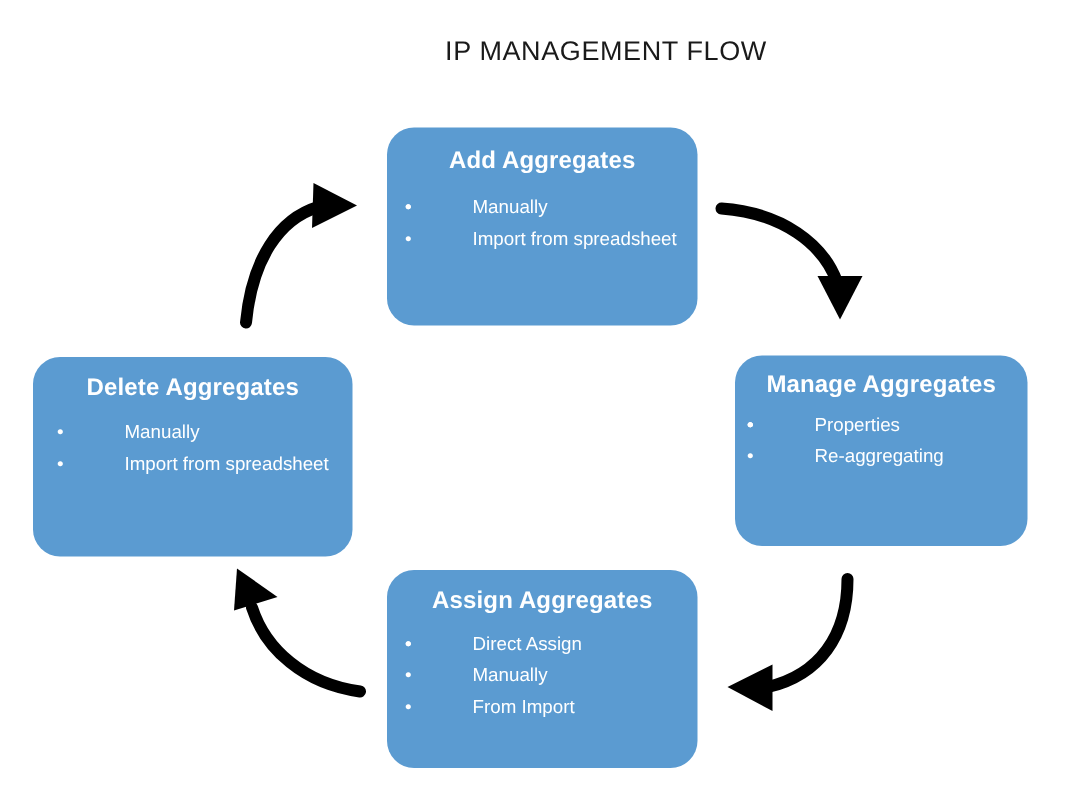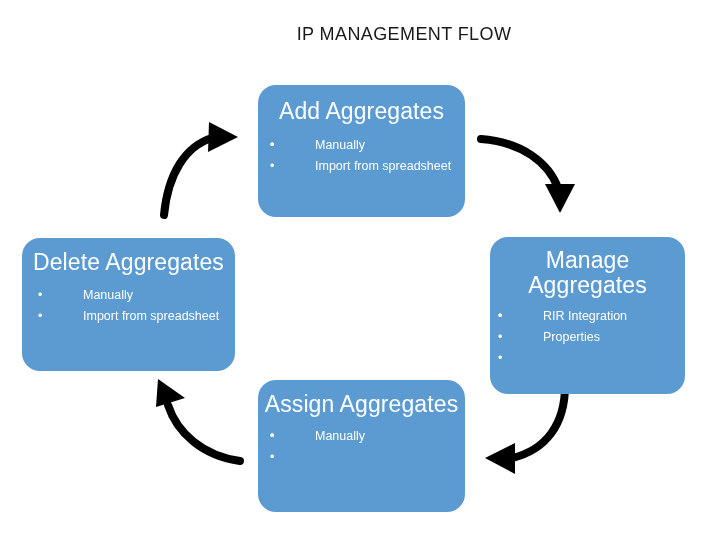--- a/index.html
+++ b/index.html
@@ -42,22 +42,22 @@
   .node {
     position: absolute;
     background: #5b9bd1;
     border-radius: 18px;
     box-sizing: border-box;
     color: #ffffff;
   }
 
   .node-title {
     text-align: center;
-    font-size: 23px;
-    font-weight: normal;
+    font-size: 16px;
+    font-weight: bold;
     color: #ffffff;
     line-height: 1.1;
     letter-spacing: 0.1px;
   }
 
   .bullets {
     list-style: none;
     margin: 0;
     padding: 0;
   }
@@ -94,21 +94,21 @@
     width: 207px;
     height: 132px;
   }
   #node-add .node-title { margin-top: 14px; }
   #node-add .bullets { margin-top: 11px; margin-left: 12px; }
 
   #node-manage {
     left: 490px;
     top: 237px;
     width: 195px;
-    height: 157px;
+    height: 127px;
     border-radius: 18px;
   }
   #node-manage .node-title { margin-top: 11px; }
   #node-manage .bullets { margin-top: 7px; margin-left: 8px; }
 
   #node-assign {
     left: 258px;
     top: 380px;
     width: 207px;
     height: 132px;
@@ -182,47 +182,49 @@
   </div>
 
   <div class="node" id="node-manage">
     <div class="node-title">Manage Aggregates</div>
     <ul class="bullets">
       <li class="bullet">
         <span class="dot">•</span>
       </li>
       <li class="bullet">
         <span class="dot">•</span>
-        <span class="btext">RIR Integration</span>
       </li>
       <li class="bullet">
         <span class="dot">•</span>
         <span class="btext">Properties</span>
       </li>
       <li class="bullet">
         <span class="dot">•</span>
+        <span class="btext">Re-aggregating</span>
       </li>
     </ul>
   </div>
 
   <div class="node" id="node-assign">
     <div class="node-title">Assign Aggregates</div>
     <ul class="bullets">
       <li class="bullet">
         <span class="dot">•</span>
       </li>
       <li class="bullet">
         <span class="dot">•</span>
+        <span class="btext">Direct Assign</span>
       </li>
       <li class="bullet">
         <span class="dot">•</span>
         <span class="btext">Manually</span>
       </li>
       <li class="bullet">
         <span class="dot">•</span>
+        <span class="btext">From Import</span>
       </li>
     </ul>
   </div>
 
   <div class="node" id="node-delete">
     <div class="node-title">Delete Aggregates</div>
     <ul class="bullets">
       <li class="bullet">
         <span class="dot">•</span>
         <span class="btext">Manually</span>

